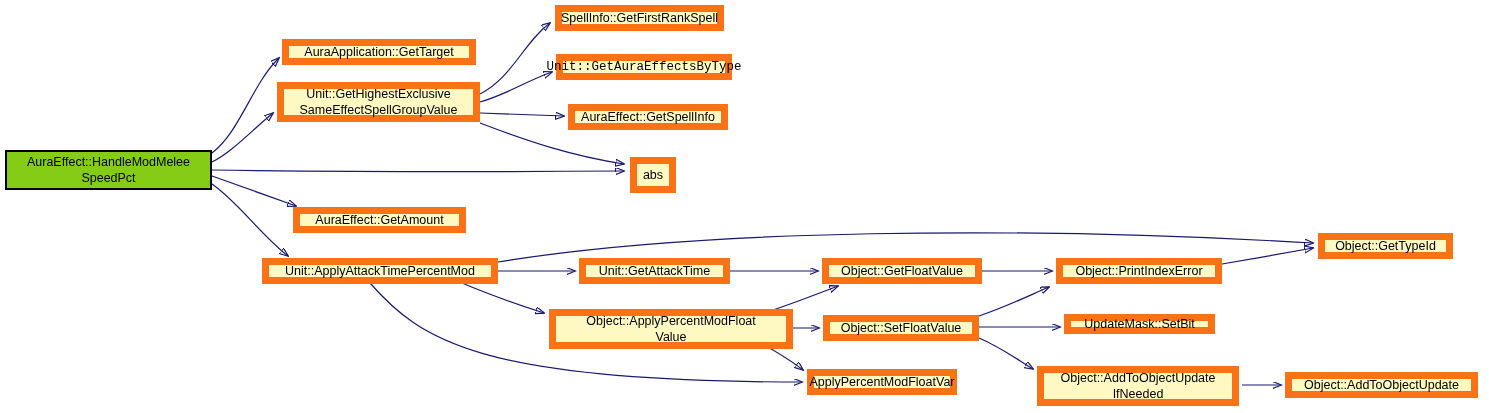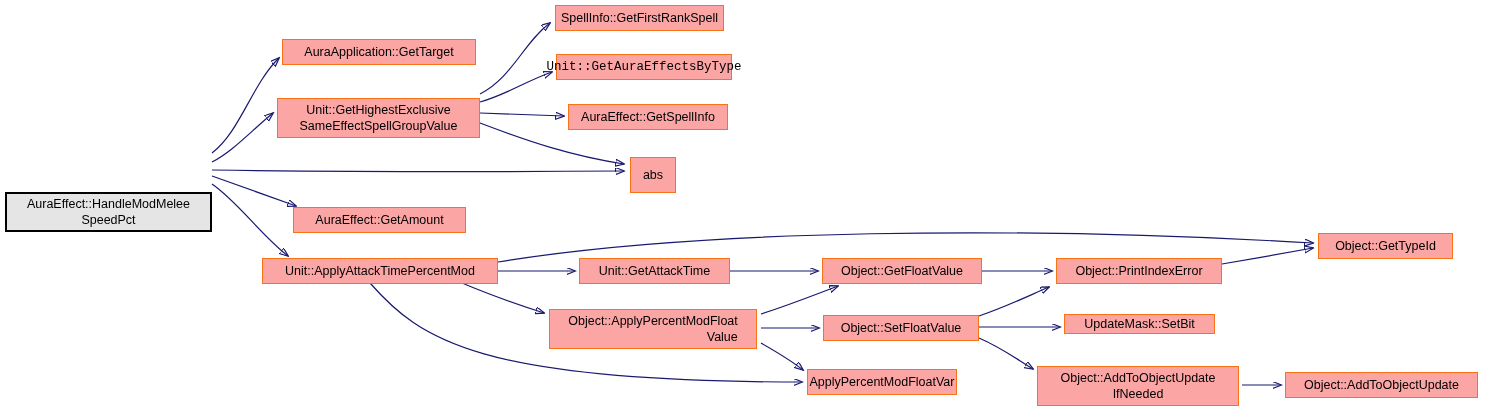--- a/index.html
+++ b/index.html
@@ -13,33 +13,32 @@
   }
   svg.edges { position: absolute; left: 0; top: 0; }
   svg.edges path { fill: none; stroke: #191970; stroke-width: 1.2; }
   .node {
     position: absolute;
     box-sizing: border-box;
     display: flex;
     align-items: center;
     justify-content: center;
     text-align: center;
-    background: #fca5a5;
-    border: 1px solid #f97316;
+    background: #fef9c3;
+    border: 7px solid #f97316;
     color: #000000;
     font-size: 12.5px;
     line-height: 1.3;
     white-space: pre-line;
     cursor: pointer;
   }
   .node.root {
-    background: #e5e5e5;
+    background: #84cc16;
     border: 2px solid #000000;
     cursor: default;
-    margin-top: 42px;
   }
 </style>
 </head>
 <body>
 
 <div class="canvas">
 
   <svg class="edges" width="1489" height="413" viewBox="0 0 1489 413">
     <defs>
       <marker id="arrow" markerWidth="10" markerHeight="8" refX="8.5" refY="3.5" orient="auto" markerUnits="userSpaceOnUse">
@@ -69,38 +68,38 @@
     <path d="M 979 338 C 1002 348, 1015 358, 1033 369" marker-end="url(#arrow)"></path>
     <path d="M 1222 264 C 1252 259, 1284 253, 1313 248" marker-end="url(#arrow)"></path>
     <path d="M 1242 385 C 1255 385, 1268 385, 1281 385" marker-end="url(#arrow)"></path>
   </svg>
 
   <div class="node root" style="left:5px; top:150px; width:207px; height:40px;">AuraEffect::HandleModMelee
 SpeedPct</div>
 
   <div class="node" style="left:282px; top:39px; width:194px; height:26px;">AuraApplication::GetTarget</div>
 
-  <div class="node" style="left:277px; top:98px; width:203px; height:40px;">Unit::GetHighestExclusive
+  <div class="node" style="left:277px; top:82px; width:203px; height:40px;">Unit::GetHighestExclusive
 SameEffectSpellGroupValue</div>
 
   <div class="node" style="left:555px; top:5px; width:169px; height:26px;">SpellInfo::GetFirstRankSpell</div>
 
   <div class="node" style="left:556px; top:54px; width:176px; height:26px;font-family:Liberation Mono, monospace;">Unit::GetAuraEffectsByType</div>
 
   <div class="node" style="left:568px; top:104px; width:160px; height:26px;">AuraEffect::GetSpellInfo</div>
 
   <div class="node" style="left:630px; top:157px; width:46px; height:36px;">abs</div>
 
   <div class="node" style="left:262px; top:258px; width:236px; height:26px;">Unit::ApplyAttackTimePercentMod</div>
 
   <div class="node" style="left:293px; top:207px; width:173px; height:26px;">AuraEffect::GetAmount</div>
 
   <div class="node" style="left:579px; top:258px; width:151px; height:26px;">Unit::GetAttackTime</div>
 
-  <div class="node" style="left:549px; top:309px; width:208px; height:40px;text-align:right;">Object::ApplyPercentModFloat
+  <div class="node" style="left:549px; top:309px; width:244px; height:40px;">Object::ApplyPercentModFloat
 Value</div>
 
   <div class="node" style="left:807px; top:369px; width:150px; height:26px;">ApplyPercentModFloatVar</div>
 
   <div class="node" style="left:822px; top:258px; width:160px; height:26px;">Object::GetFloatValue</div>
 
   <div class="node" style="left:823px; top:315px; width:156px; height:26px;">Object::SetFloatValue</div>
 
   <div class="node" style="left:1056px; top:258px; width:166px; height:26px;">Object::PrintIndexError</div>
 

